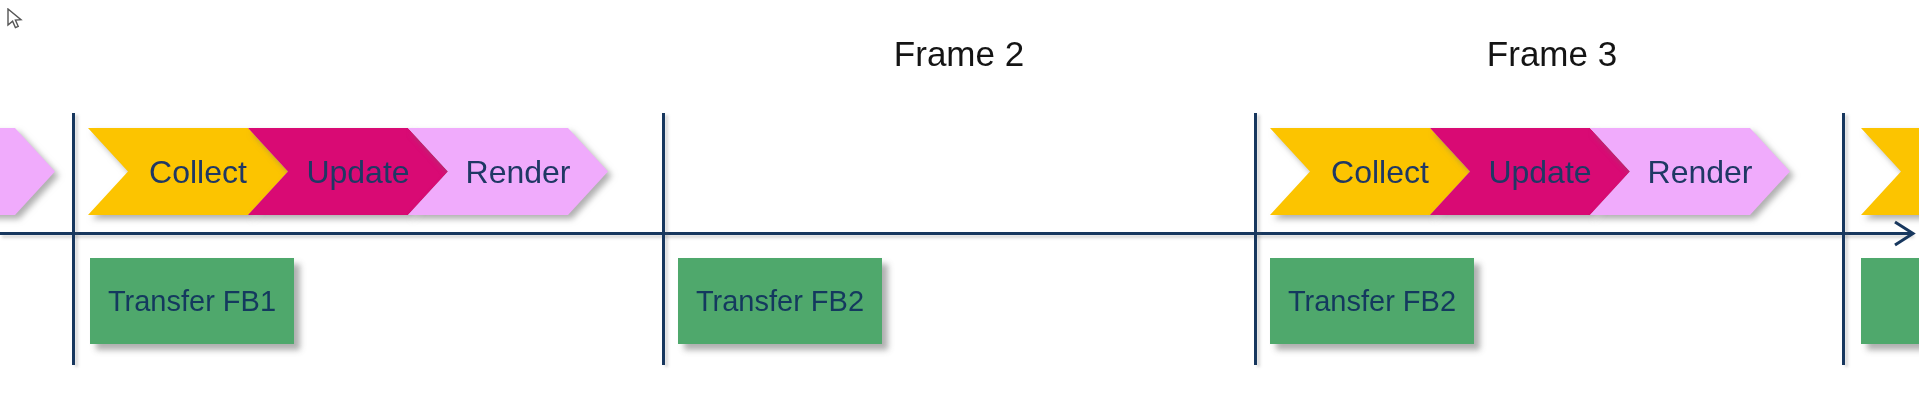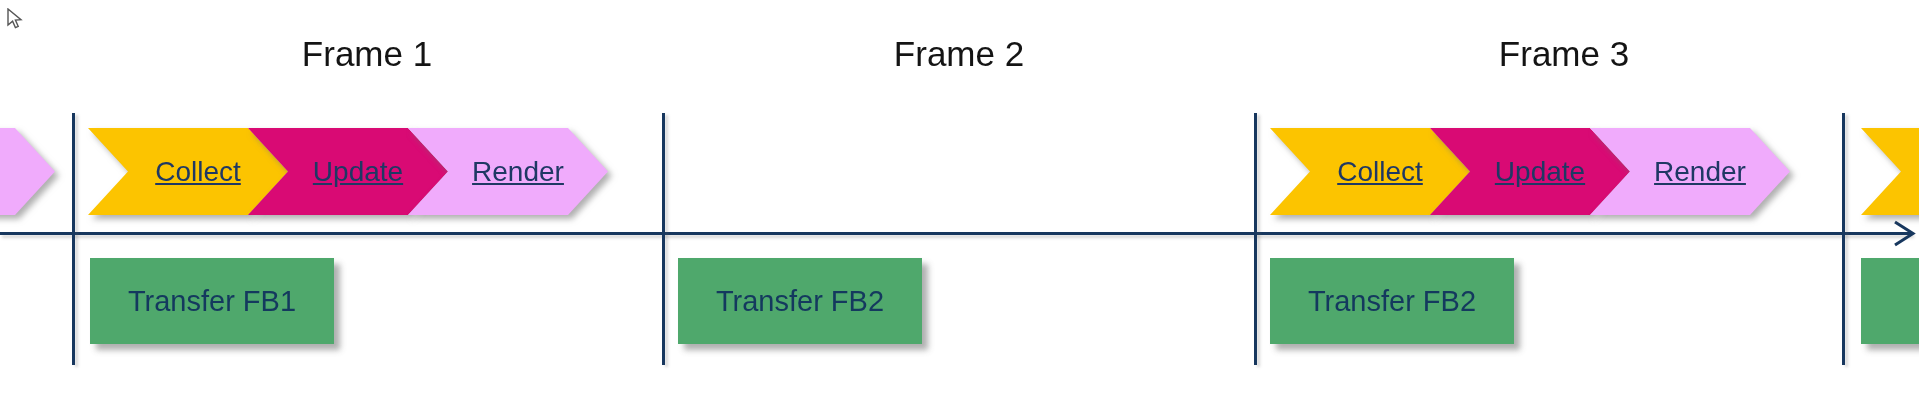--- a/index.html
+++ b/index.html
@@ -17,21 +17,21 @@
     position: absolute;
     top: 34px;
     transform: translateX(-50%);
     font-size: 35px;
     line-height: 40px;
     color: #141414;
     white-space: nowrap;
   }
   .frame-label.f1 { left: 367px; }
   .frame-label.f2 { left: 959px; }
-  .frame-label.f3 { left: 1552px; margin-left: 12px; }
+  .frame-label.f3 { left: 1552px; }
 
   
   .timeline {
     position: absolute;
     left: 0; top: 232px;
     width: 1912px; height: 3px;
     background: #17375E;
     box-shadow: 2px 3px 3px rgba(90,90,90,0.25);
   }
   .arrowhead {
@@ -60,26 +60,25 @@
     filter: drop-shadow(4px 4px 3px rgba(110,110,110,0.55));
   }
   .chev {
     width: 100%; height: 100%;
     clip-path: polygon(0 0, 160px 0, 100% 50%, 160px 100%, 0 100%, 40px 50%);
     display: flex;
     align-items: center;
     justify-content: center;
   }
   .chev span {
-    font-size: 28px;
+    font-size: 32px;
     line-height: 32px;
     color: #1F3864;
     white-space: nowrap;
     transform: translateX(10px); 
-    text-decoration: underline;
   }
   .chev.collect { background: #FCC400; }
   .chev.update  { background: #D90A74; justify-content: center; }
   .chev.render  { background: #f0abfc; }
 
   
   .c-f1-1 { left: 88px; }
   .c-f1-2 { left: 248px; }
   .c-f1-3 { left: 408px; }
   
@@ -87,21 +86,21 @@
   .c-f3-2 { left: 1430px; }
   .c-f3-3 { left: 1590px; }
   
   .c-left-partial  { left: -145px; }
   .c-right-partial { left: 1861px; }
 
   
   .task-box {
     position: absolute;
     top: 258px;
-    width: 244px; height: 86px;
+    width: 204px; height: 86px;
     background: #4FA86C;
     box-shadow: 6px 6px 6px rgba(80,80,80,0.45);
     display: flex;
     align-items: center;
     justify-content: center;
   }
   .task-box span {
     font-size: 29px;
     line-height: 30px;
     color: #14395E;
@@ -117,21 +116,20 @@
 </style>
 </head>
 <body>
 
 <div class="stage">
 
   <svg class="cursor" width="16" height="22" viewBox="0 0 16 22">
     <path d="M1 1 L1 17 L5.6 13.2 L8.4 19.6 L11.2 18.3 L8.4 12.1 L14 11.6 Z" fill="#ffffff" stroke="#555555" stroke-width="1.4" stroke-linejoin="miter"></path>
   </svg>
 
-  <div class="frame-label f1">Frame 1</div>
   <div class="frame-label f2">Frame 2</div>
   <div class="frame-label f3">Frame 3</div>
 
   <div class="timeline"></div>
   <svg class="arrowhead" width="24" height="27" viewBox="0 0 24 27">
     <polyline points="3,2 21,13.5 3,25" fill="none" stroke="#17375E" stroke-width="3"></polyline>
   </svg>
 
   <div class="divider d1"></div>
   <div class="divider d2"></div>

